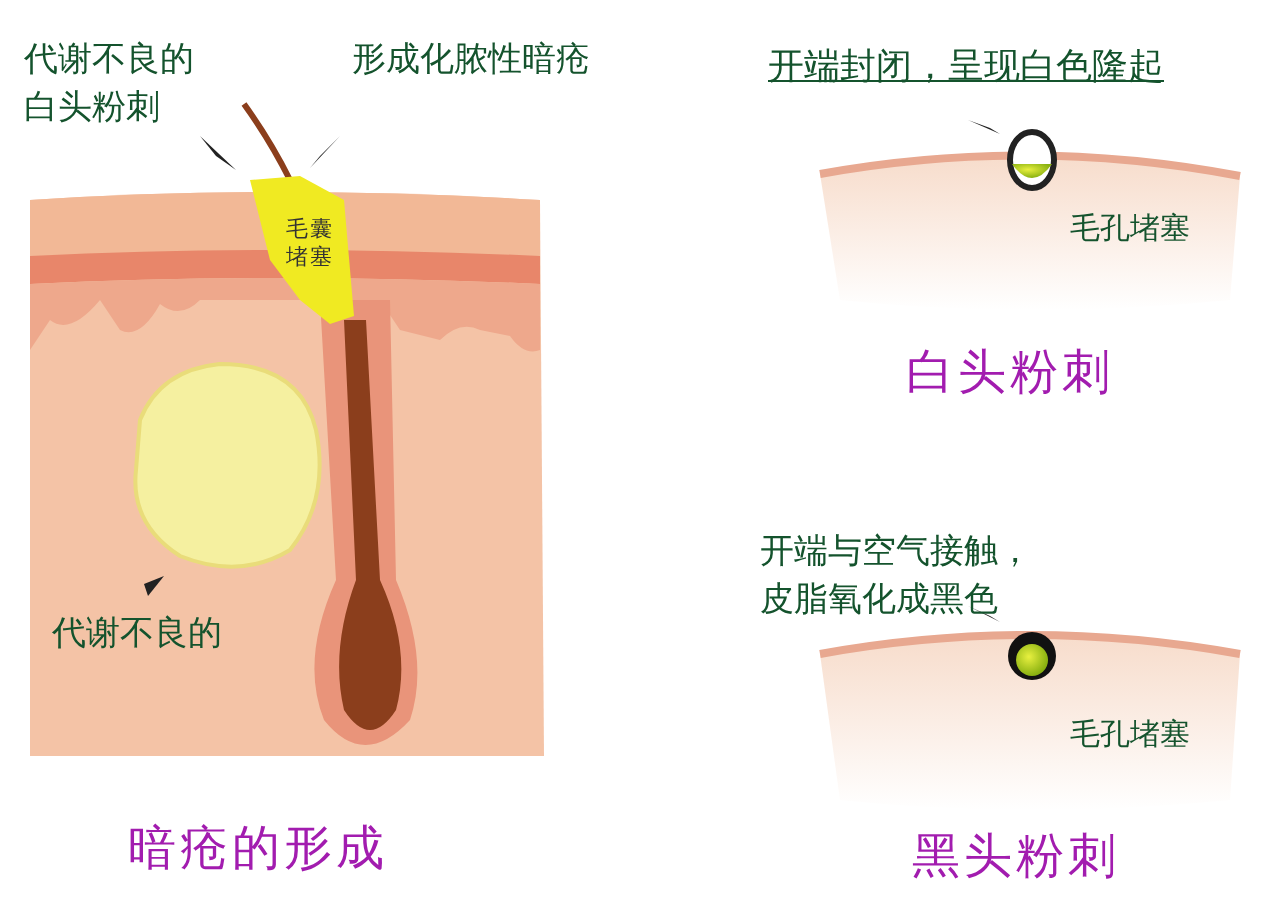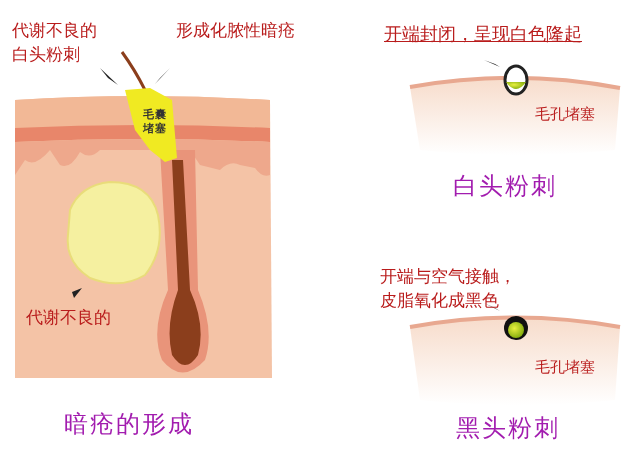--- a/index.html
+++ b/index.html
@@ -1,21 +1,21 @@
 <!DOCTYPE html>
 <html><head>
   <meta charset="utf-8">
   <style>
     html, body { margin:0; padding:0; }
     body { width:640px; height:457px; background:#ffffff; position:relative; overflow:hidden;
            font-family:"DejaVu Sans","Liberation Sans",sans-serif; color:#333; }
-    .lbl { position:absolute; font-size:17px; line-height:24px; color:#b91c1c; white-space:nowrap; }
+    .lbl { position:absolute; font-size:17px; line-height:24px; color:#14532d; white-space:nowrap; }
     .title { position:absolute; font-size:24px; color:#a21caf; letter-spacing:2px; white-space:nowrap; }
     svg { position:absolute; left:0; top:0; }
-    .plug { position:absolute; font-size:11px; line-height:14px; font-weight:bold; color:#333; width:30px; text-align:center; letter-spacing:1px; }
+    .plug { position:absolute; font-size:11px; line-height:14px; font-weight:normal; color:#333; width:30px; text-align:center; letter-spacing:1px; }
   </style>
 </head>
 <body>
 
 <svg width="640" height="457" viewBox="0 0 640 457">
   <defs>
     <linearGradient id="fadeSkin" x1="0" y1="0" x2="0" y2="1">
       <stop offset="0" stop-color="#f7dccb"></stop>
       <stop offset="1" stop-color="#ffffff"></stop>
     </linearGradient>

